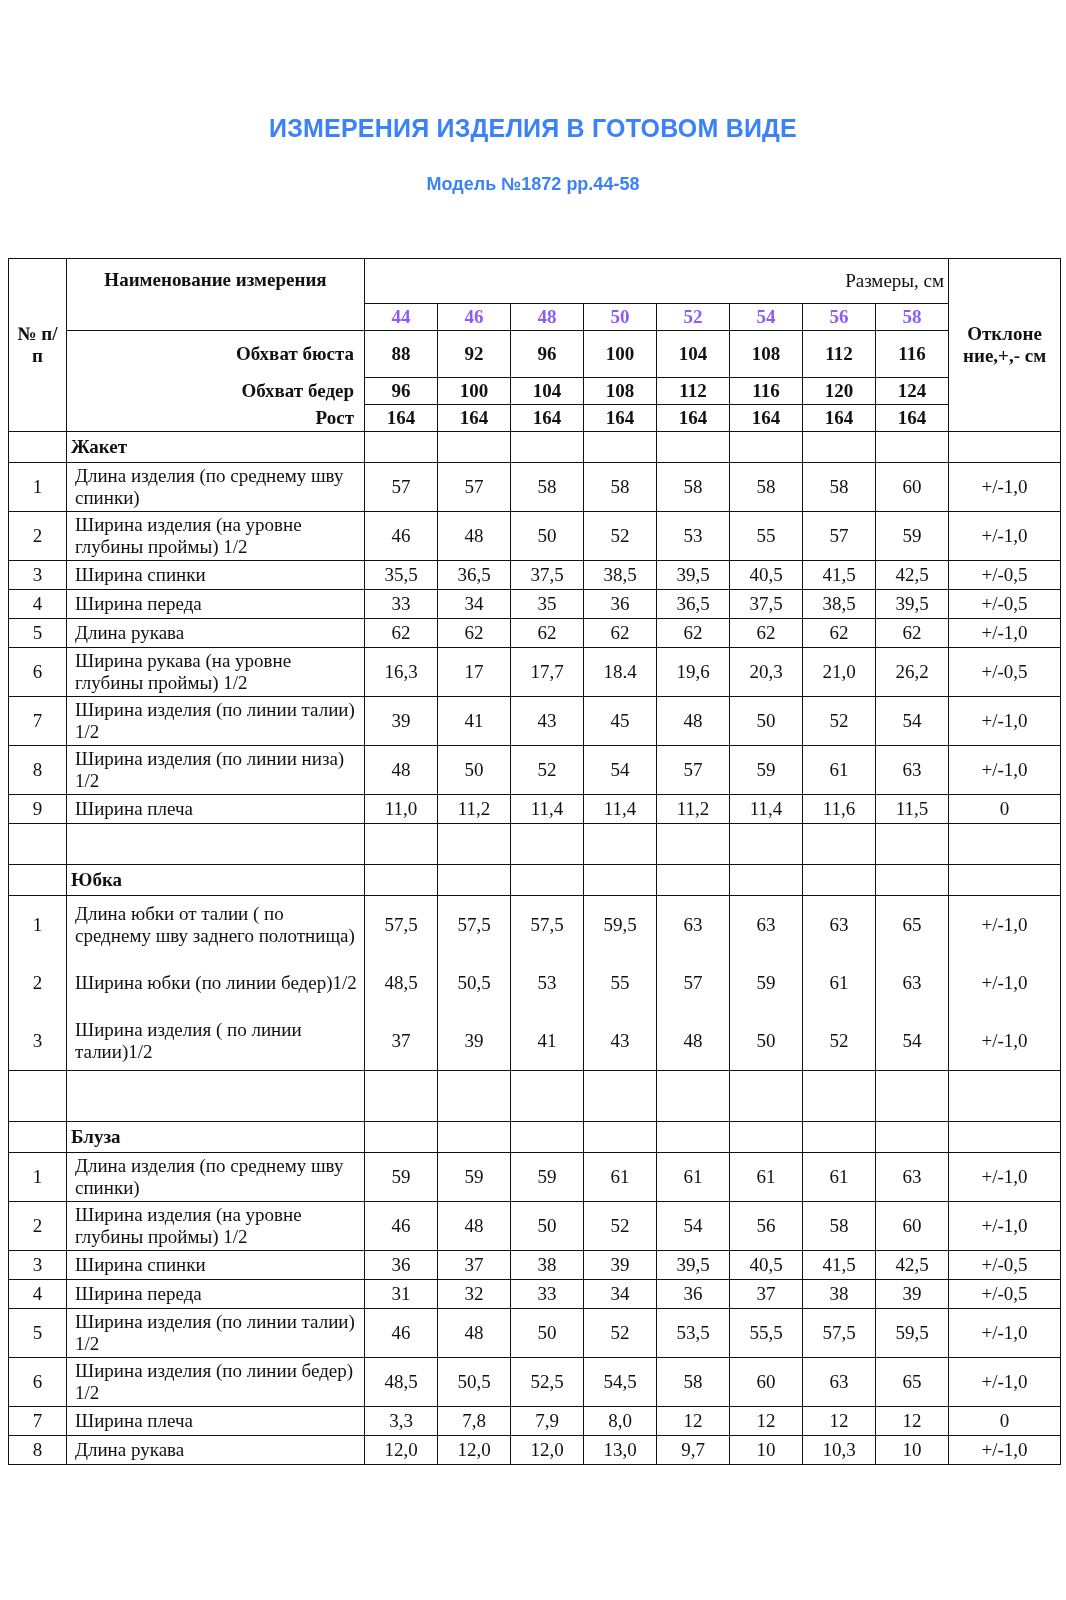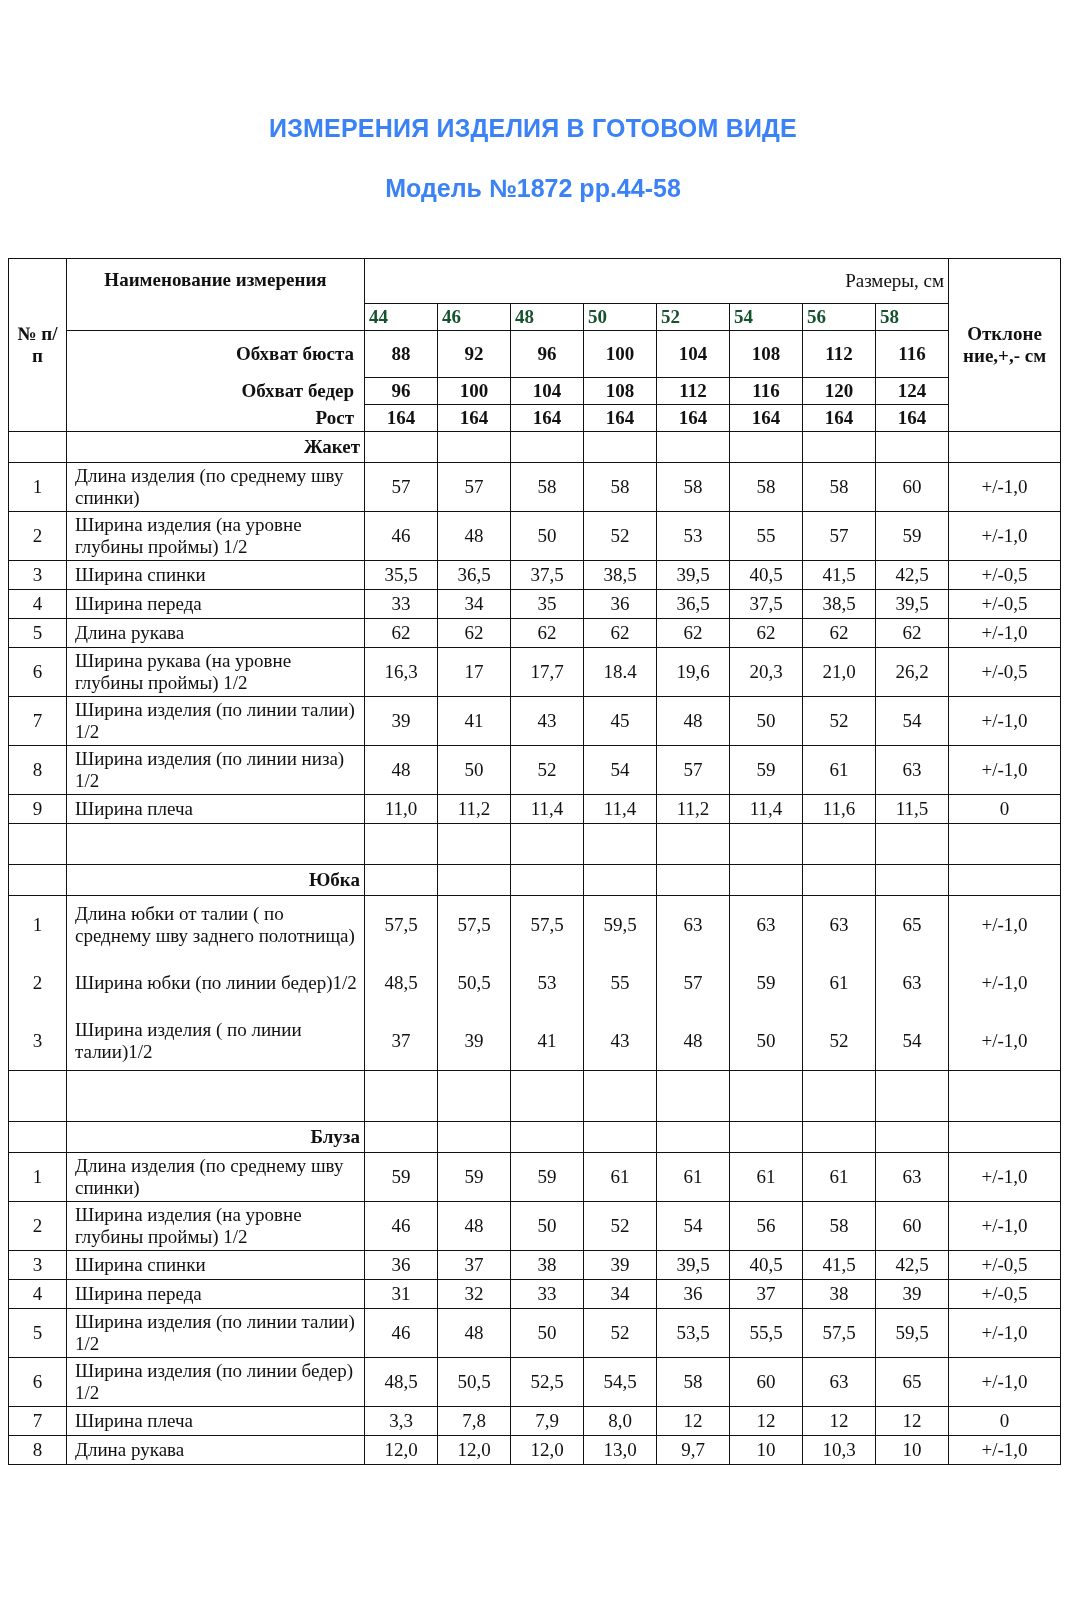--- a/index.html
+++ b/index.html
@@ -1,34 +1,34 @@
 <!DOCTYPE html>
 <html><head>
 <meta charset="utf-8">
 <style>
   html, body { margin: 0; padding: 0; background: #ffffff; }
   body { width: 1066px; height: 1600px; position: relative; font-family: "Liberation Serif", serif; color: #111; }
   .title { position: absolute; left: 0; width: 1066px; text-align: center; font-family: "Liberation Sans", sans-serif; font-weight: bold; color: #3b82f6; }
   .title.t1 { top: 114px; font-size: 25px; letter-spacing: 0.2px; }
-  .title.t2 { top: 174px; font-size: 25px; }
+  .title.t2 { top: 174px; font-size: 18px; }
   table.sheet { position: absolute; left: 8px; top: 258px; width: 1052px; border-collapse: collapse; table-layout: fixed; font-size: 19px; }
   table.sheet td { border: 1.5px solid #111; padding: 0 4px; vertical-align: middle; line-height: 22px; }
   col.c-num { width: 58px; }
   col.c-name { width: 298px; }
   col.c-size { width: 73px; }
   col.c-tol { width: 112px; }
   .hdr-name { vertical-align: top !important; text-align: center; font-weight: bold; font-size: 19px; padding-top: 10px !important; }
   .hdr-sizes { text-align: right; font-weight: normal; height: 44px; margin-left: 40px; }
   .hdr-num { text-align: center; font-weight: bold; }
   .hdr-tol { text-align: center; font-weight: bold; font-size: 19px; line-height: 22px; }
-  .size-red { color: #14532d; font-weight: bold; text-align: left; height: 26px; margin-left: 26px; }
+  .size-red { color: #8b5cf6; font-weight: bold; text-align: center; height: 26px; margin-left: 26px; }
   .param-label { text-align: right; font-weight: bold; border-top: none !important; border-bottom: none !important; padding-right: 10px !important; }
   .param-val { text-align: center; font-weight: bold; height: 26px; }
   .param-val.tall { height: 46px; }
-  .section-title { text-align: right; font-weight: bold; height: 30px; }
+  .section-title { text-align: left; font-weight: bold; height: 30px; }
   .num { text-align: center; }
   .name { text-align: left; padding-left: 8px !important; }
   .val { text-align: center; }
   tr.row2 td { height: 48px; }
   tr.row1 td { height: 28px; }
   tr.skirt-row td { height: 60px; }
   .thick-top td { border-top: 3px solid #111; }
   .spacer td { height: 72px; }
 </style>
 </head>

